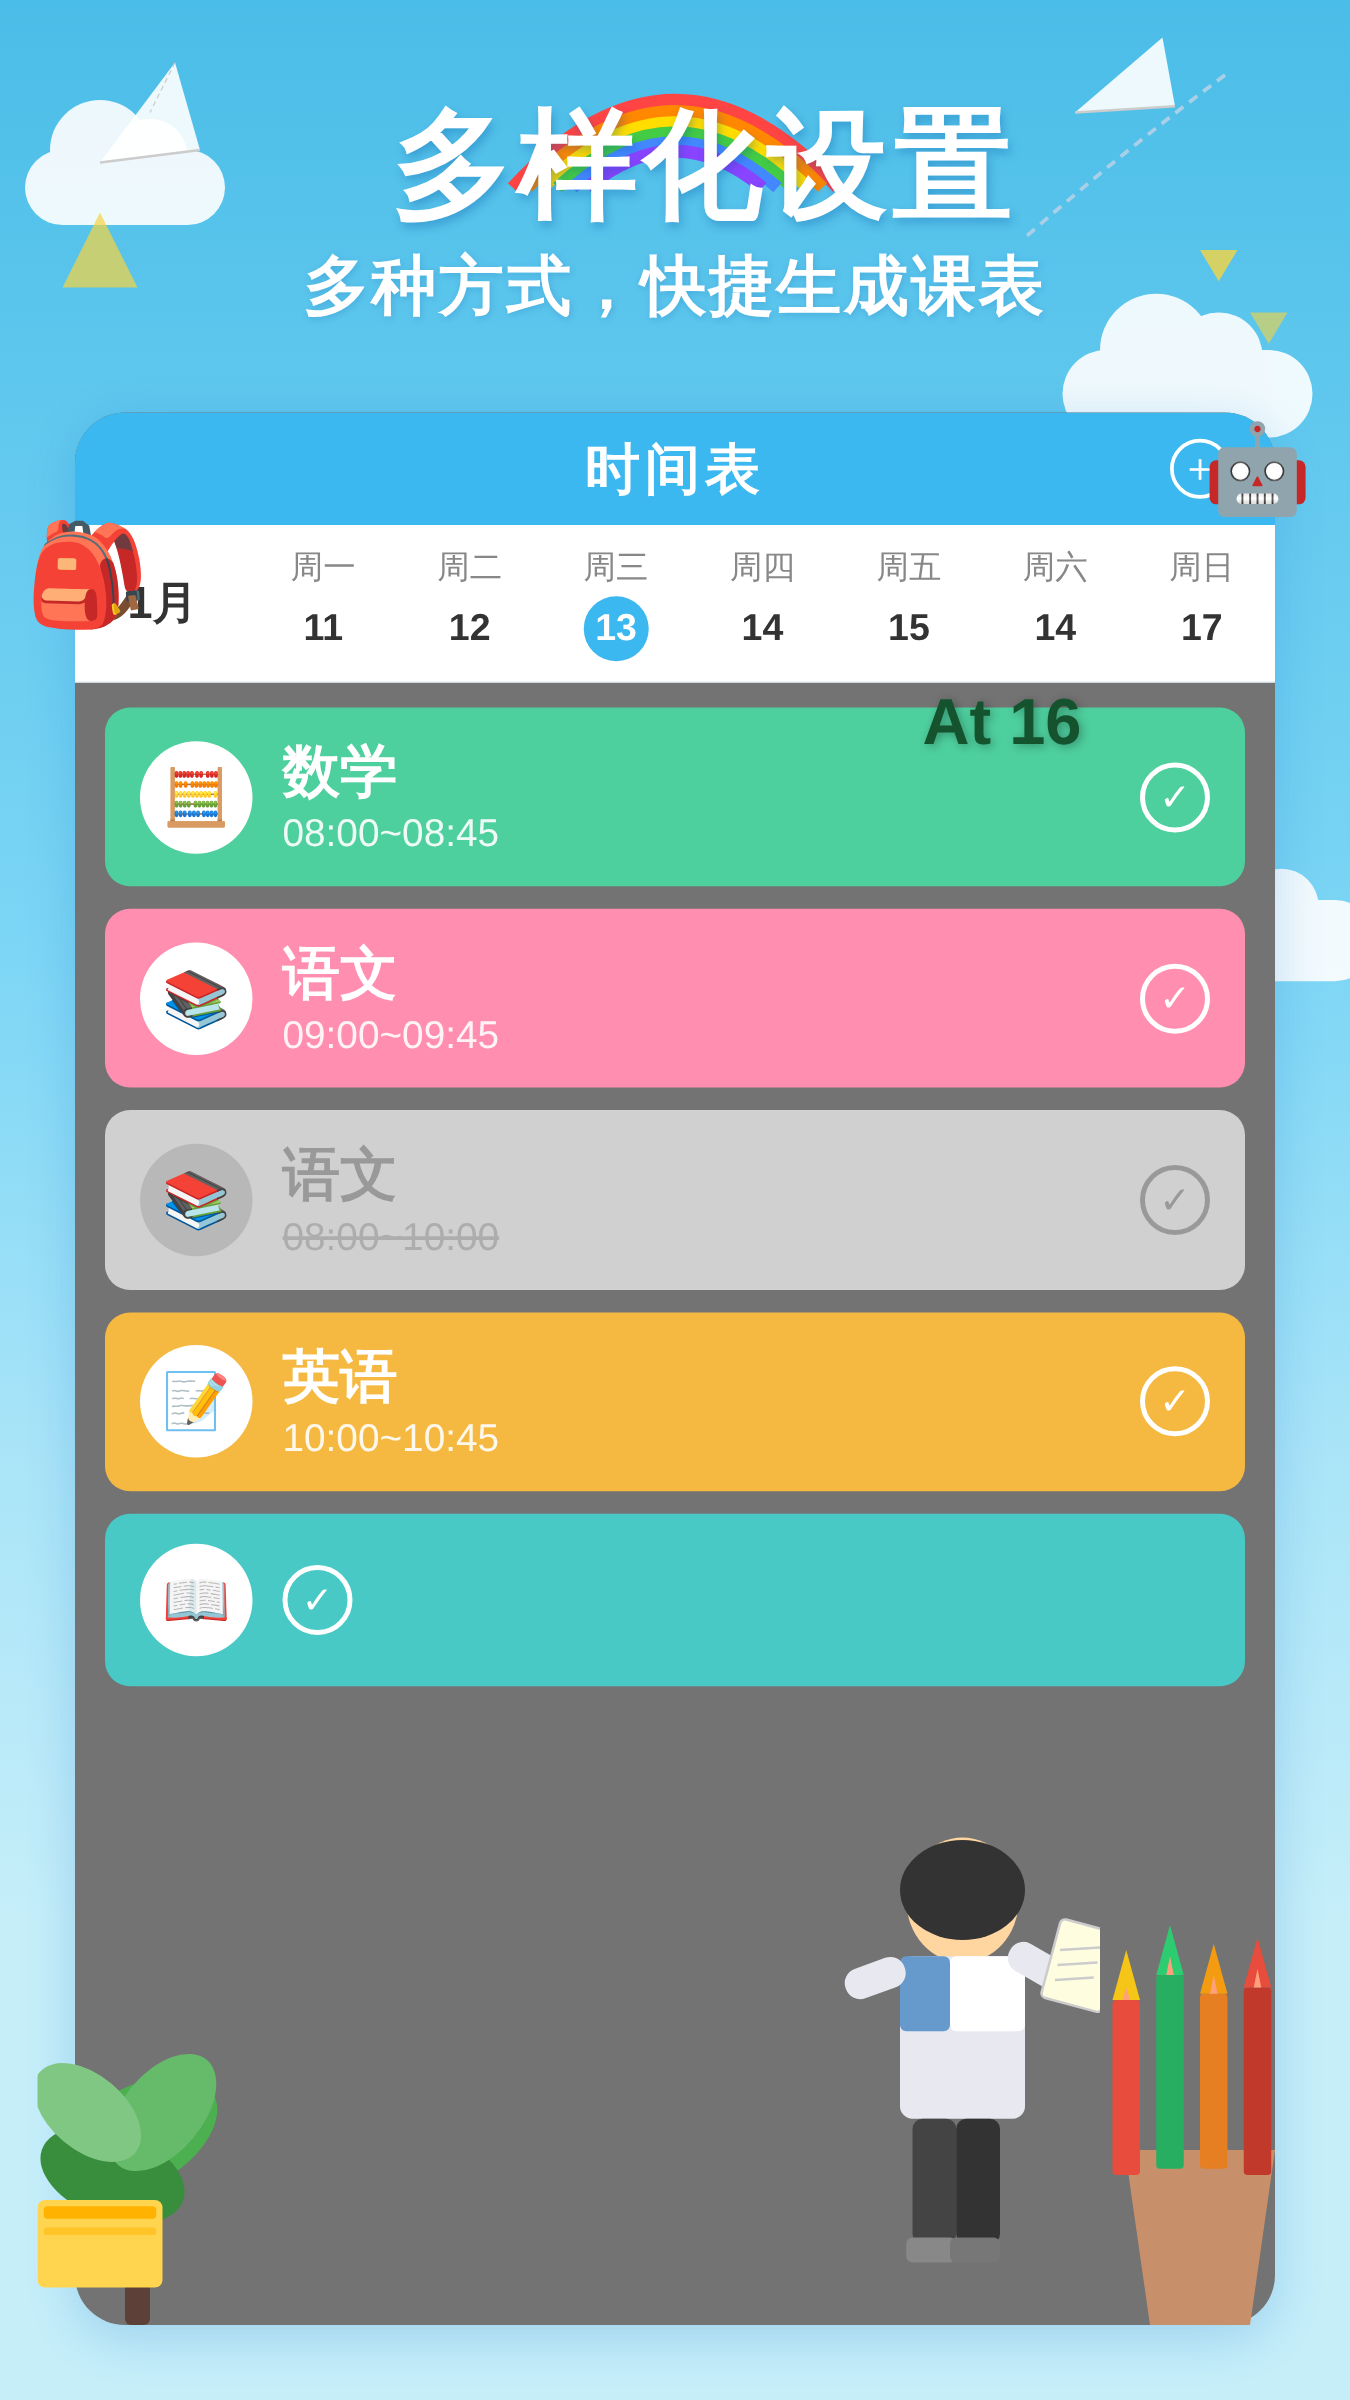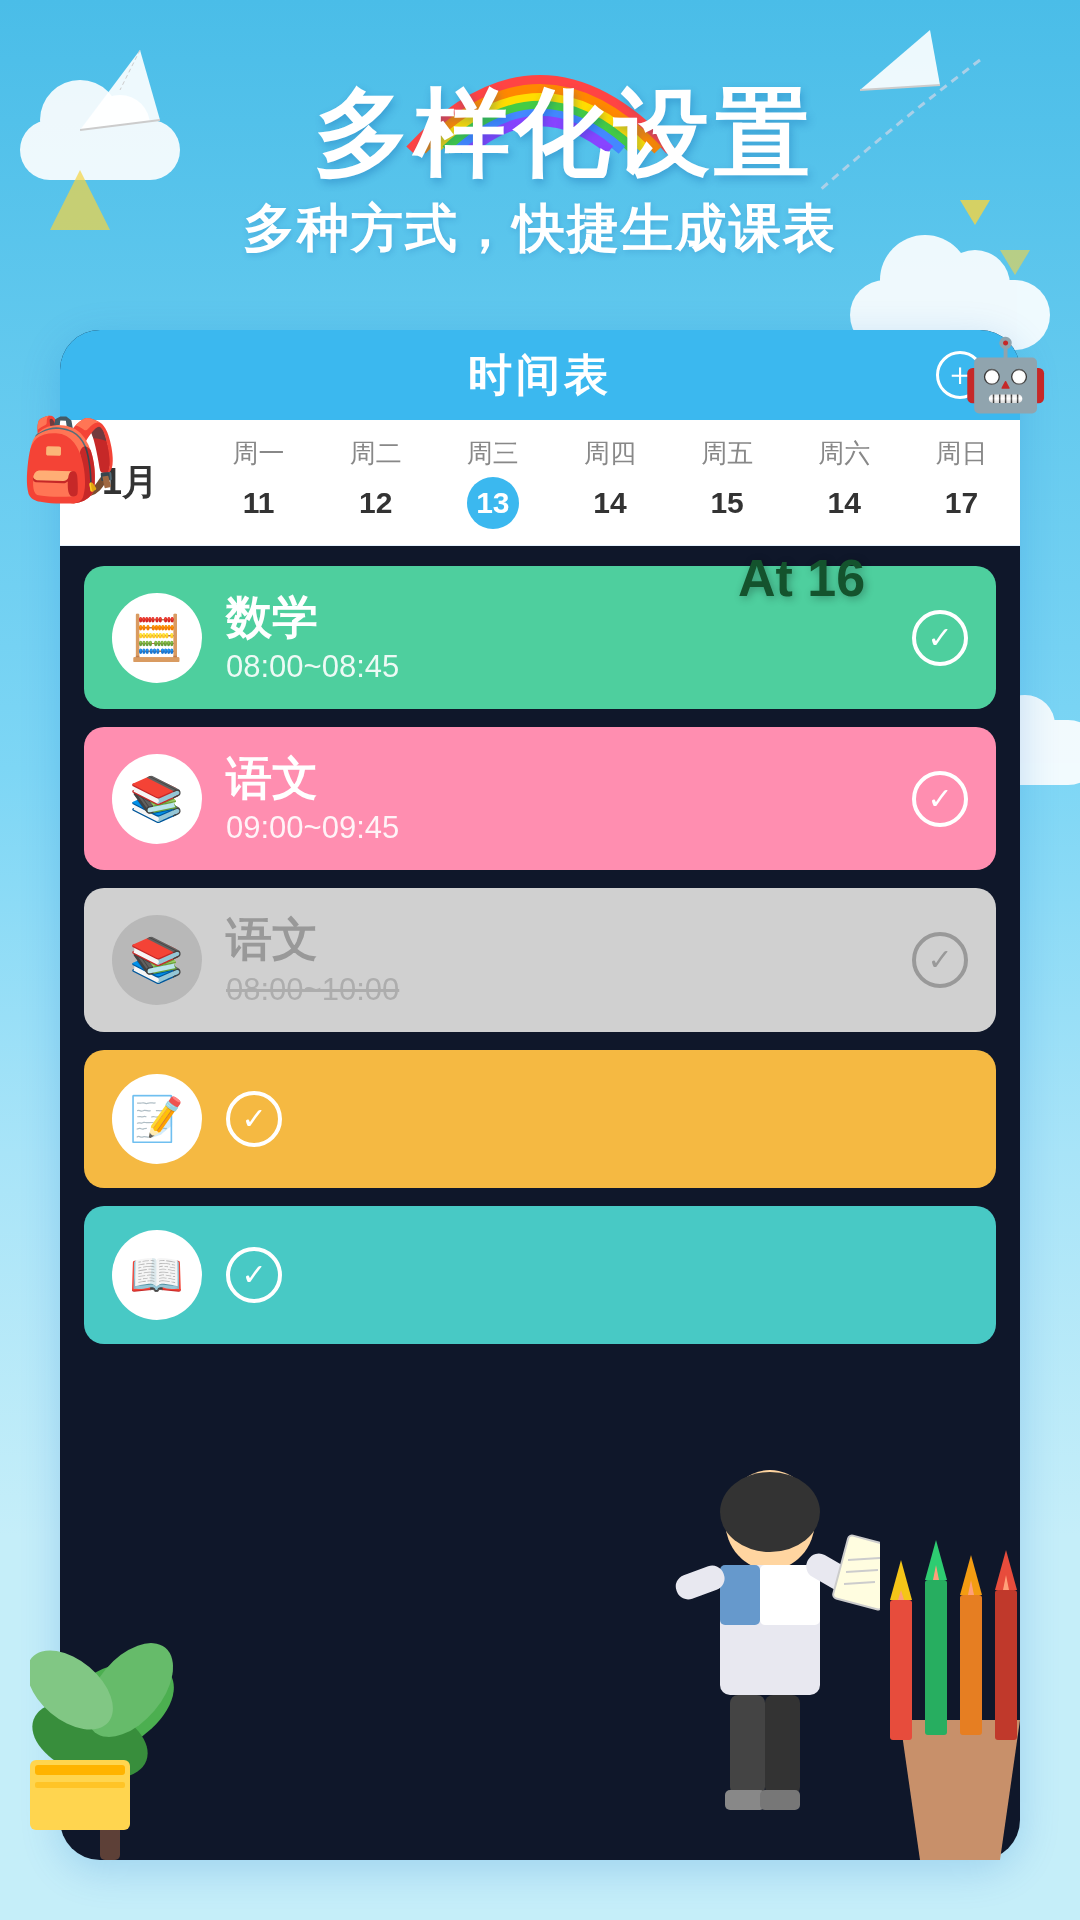--- a/index.html
+++ b/index.html
@@ -103,21 +103,21 @@
       margin-top: 8px;
     }
 
     
     .main-card {
       position: absolute;
       top: 330px;
       left: 60px;
       right: 60px;
       bottom: 60px;
-      background: #0f172a;
+      background: #737373;
       border-radius: 40px;
       z-index: 4;
       overflow: hidden;
       box-shadow: 0 10px 40px rgba(0,100,200,0.2);
     }
 
     
     .card-header {
       background: #3bb8ef;
       height: 90px;
@@ -371,20 +371,24 @@
       <div class="schedule-item" style="background: rgb(208, 208, 208);">
         <div class="subject-icon gray-icon" style="font-size: 44px;">📚</div>
         <div class="subject-info">
           <div class="subject-name gray-text" style="color: rgb(153, 153, 153);">语文</div>
           <div class="subject-time gray-text" style="color: rgb(170, 170, 170); text-decoration: line-through;">08:00~10:00</div>
         </div>
         <div class="check-icon gray-border" style="border-color: rgb(153, 153, 153); color: rgb(153, 153, 153);">✓</div>
       </div>
       <div class="schedule-item" style="background: rgb(245, 185, 66);">
         <div class="subject-icon" style="font-size: 44px;">📝</div>
+        <div class="subject-info">
+          <div class="subject-name" style="color: white;">英语</div>
+          <div class="subject-time" style="color: white;">10:00~10:45</div>
+        </div>
         <div class="check-icon" style="border-color: white; color: white;">✓</div>
       </div>
       <div class="schedule-item" style="background: rgb(72, 201, 197);">
         <div class="subject-icon" style="font-size: 44px;">📖</div>
         <div class="check-icon" style="border-color: white; color: white;">✓</div>
       </div>
     </div>
 
 </div>
 

